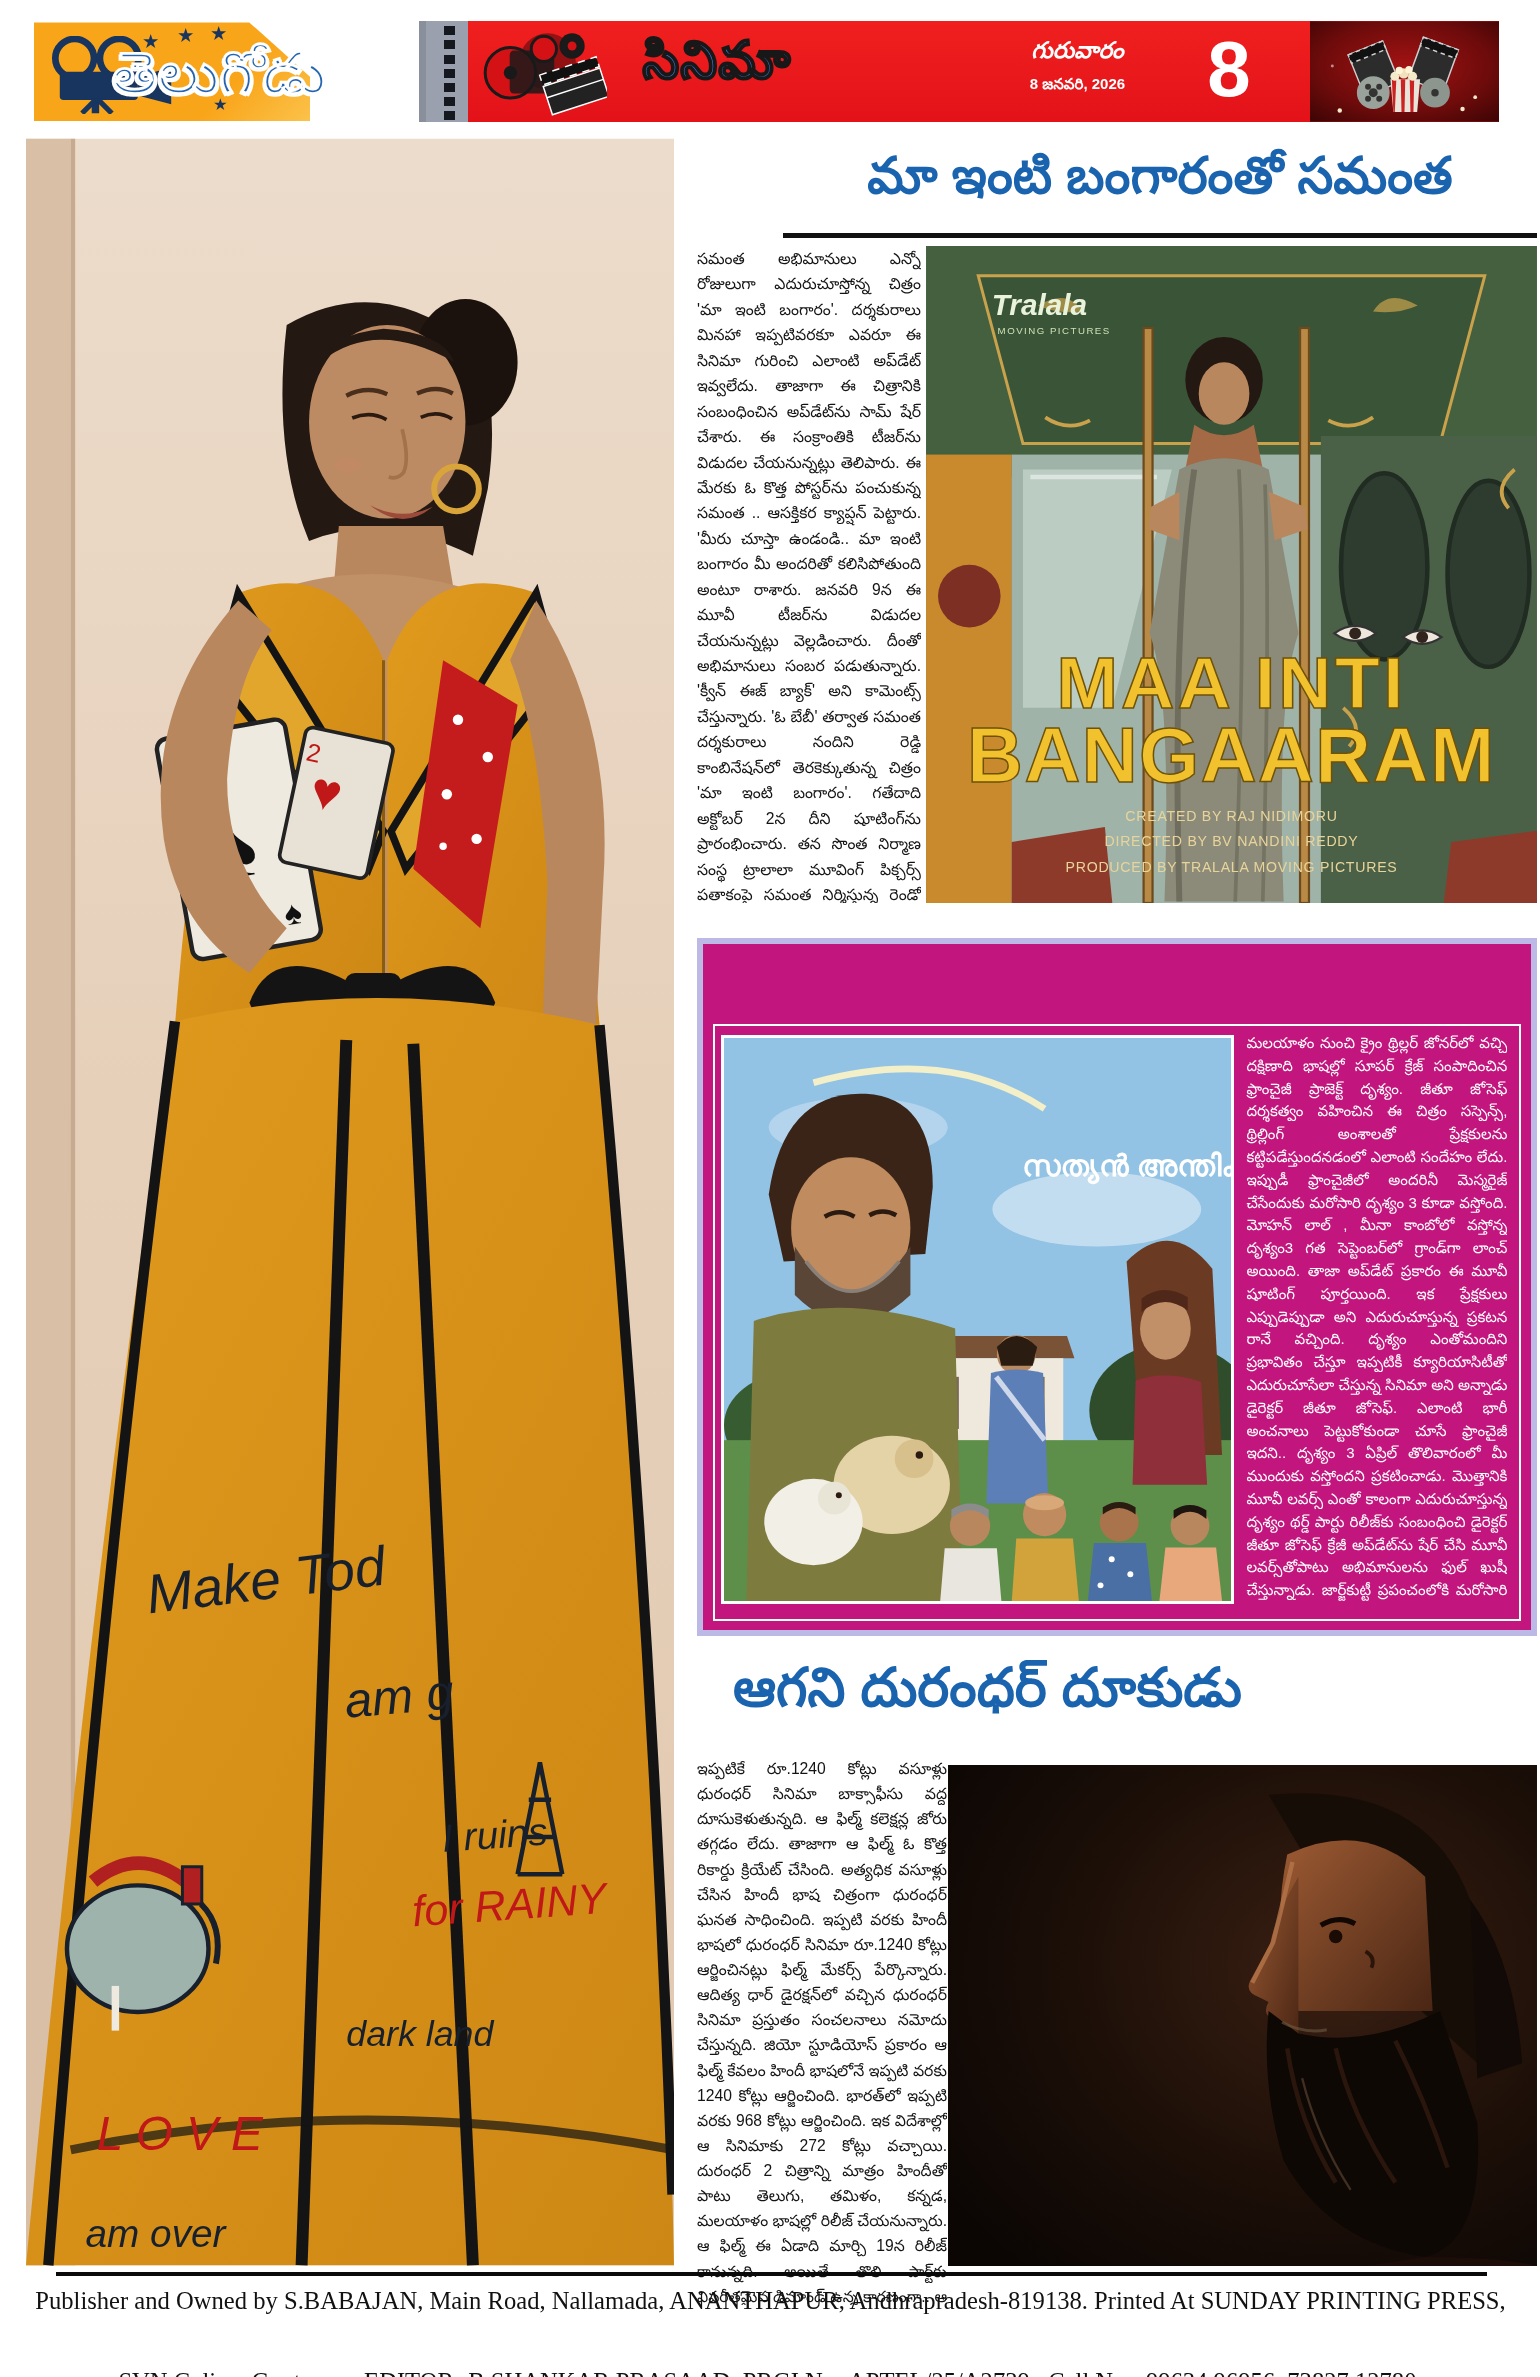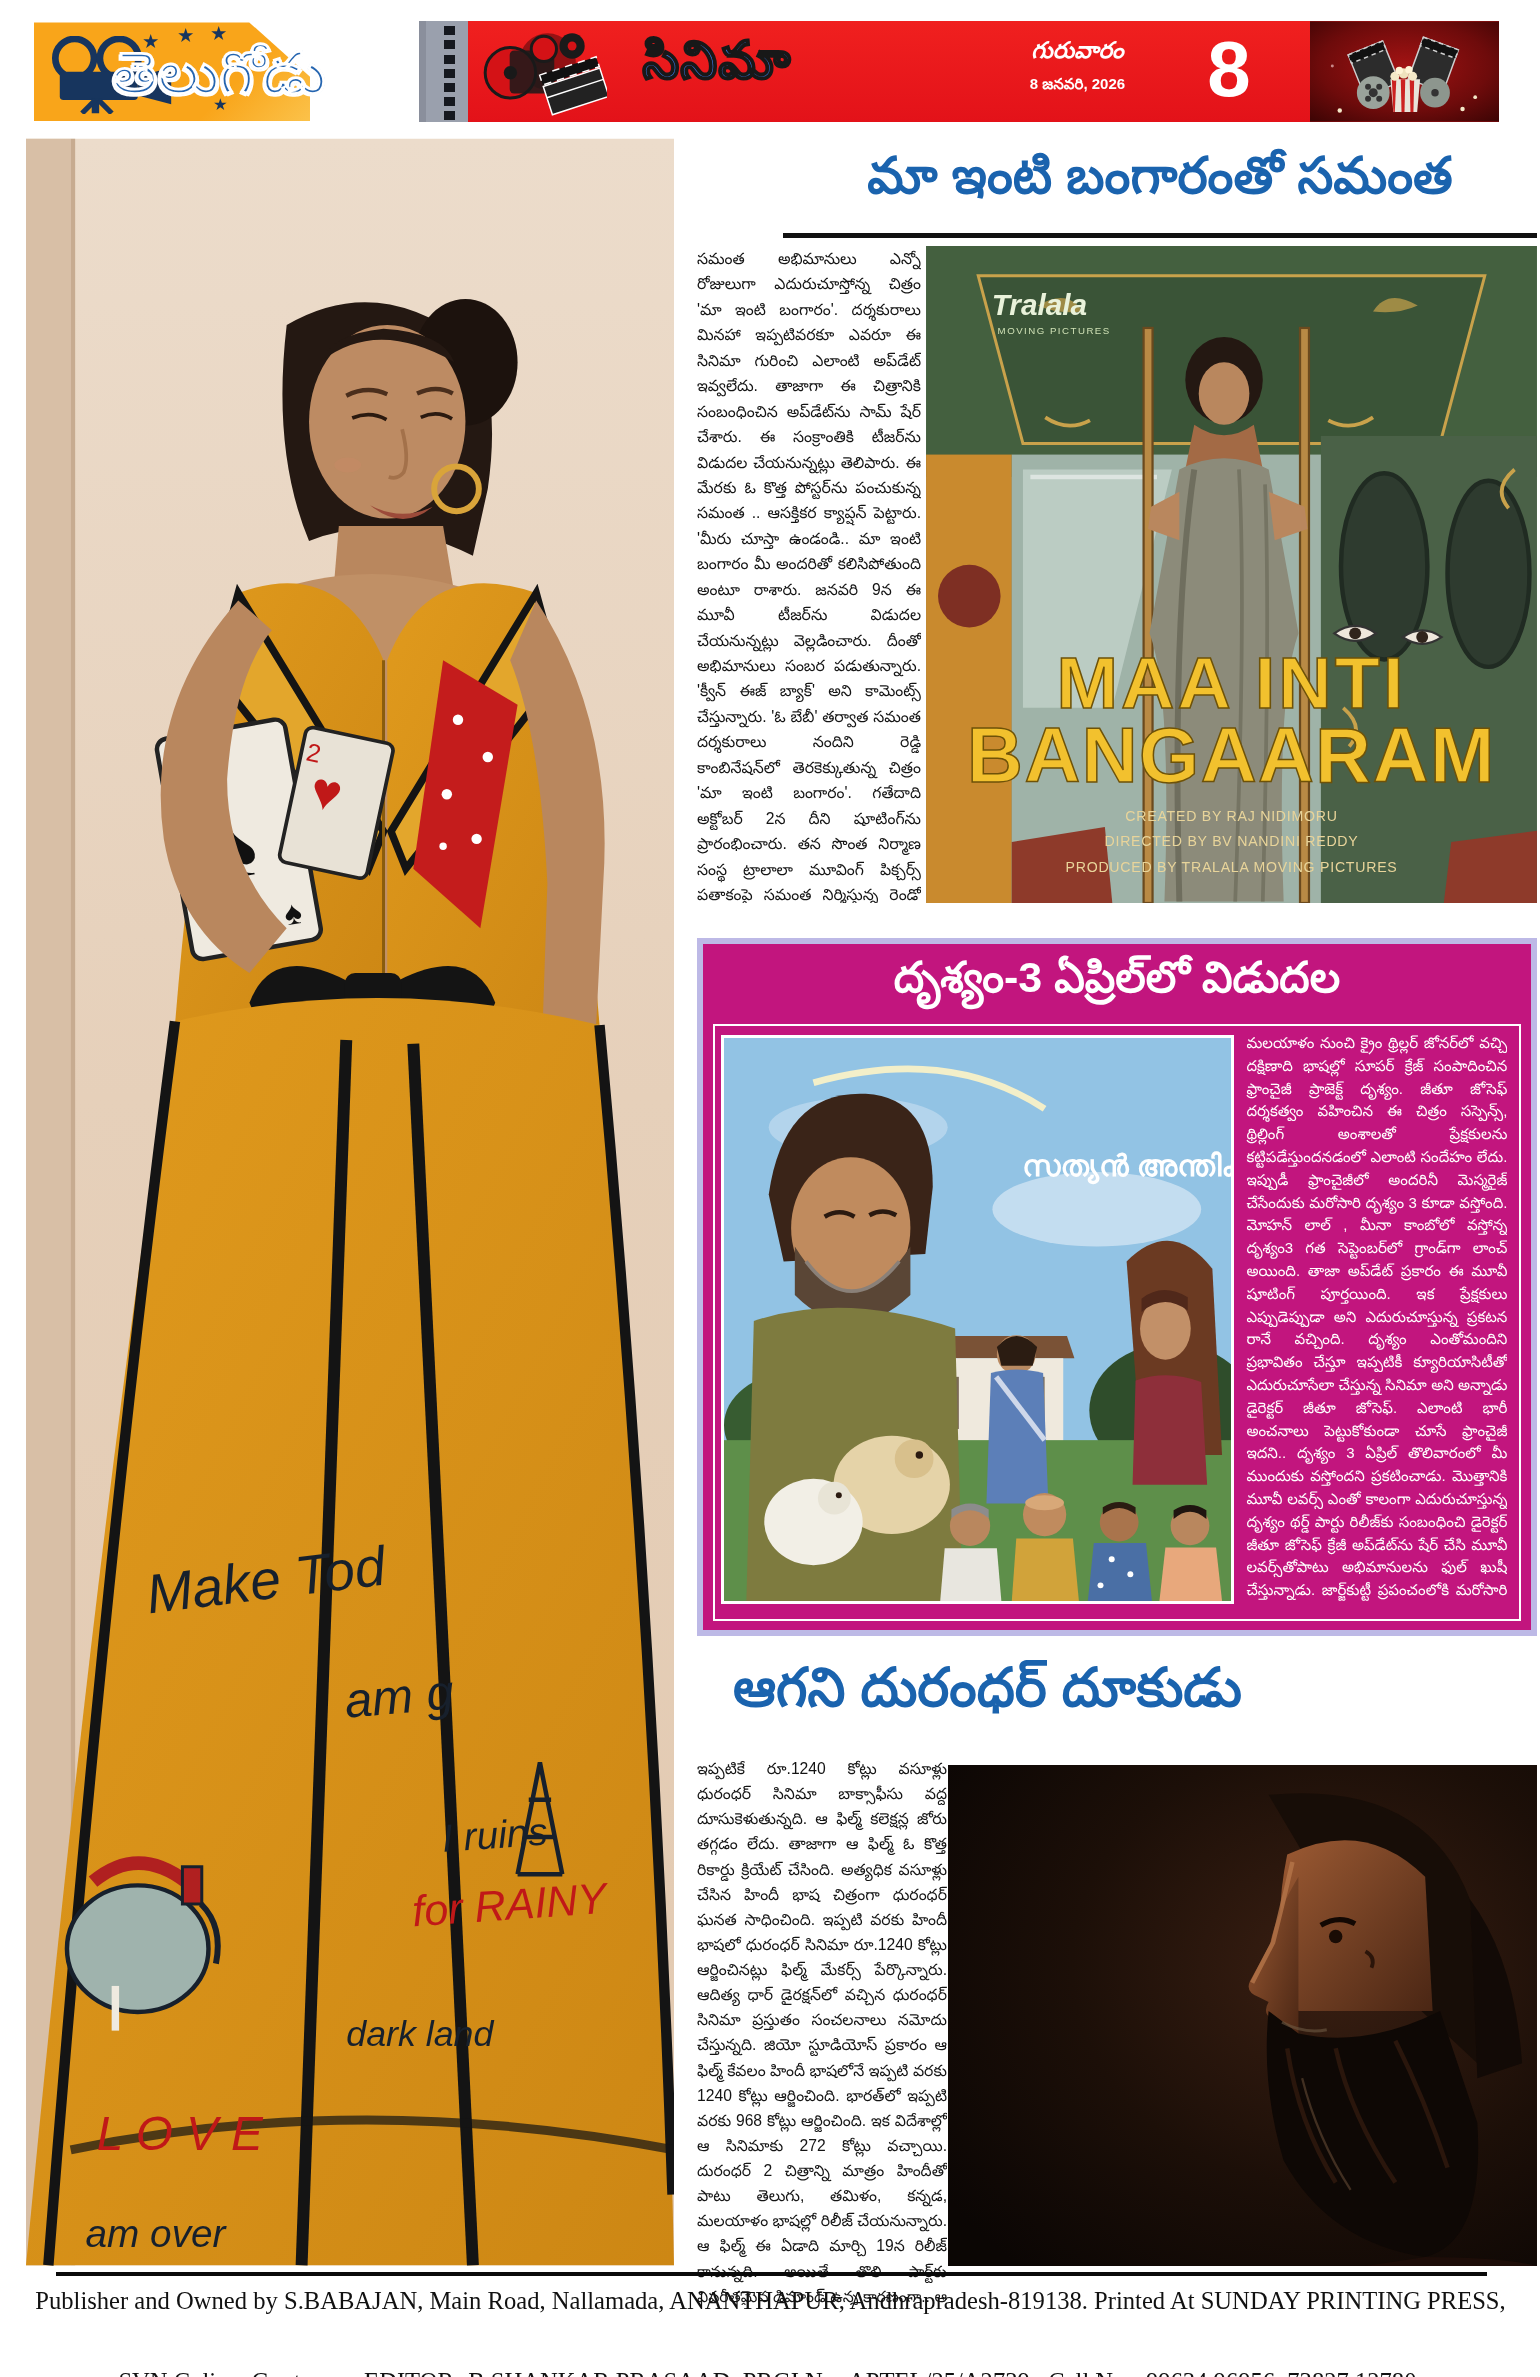--- a/index.html
+++ b/index.html
@@ -305,21 +305,20 @@
     <path d="M705,800 L820,785 L820,882 L695,882 Z" fill="#8e3a2a"></path>
 
     <text x="410" y="620" text-anchor="middle" font-size="96" font-weight="bold" fill="#f2c12e" stroke="#6e5208" stroke-width="2" letter-spacing="4" textLength="470" lengthAdjust="spacingAndGlyphs">MAA INTI</text>
     <text x="410" y="720" text-anchor="middle" font-size="104" font-weight="bold" fill="#f2c12e" stroke="#6e5208" stroke-width="2" letter-spacing="2" textLength="710" lengthAdjust="spacingAndGlyphs">BANGAARAM</text>
     <text x="410" y="772" text-anchor="middle" font-size="19" fill="#e8d49a" letter-spacing="1">CREATED BY RAJ NIDIMORU</text>
     <text x="410" y="806" text-anchor="middle" font-size="19" fill="#e8d49a" letter-spacing="1">DIRECTED BY BV NANDINI REDDY</text>
     <text x="410" y="840" text-anchor="middle" font-size="19" fill="#e8d49a" letter-spacing="1">PRODUCED BY TRALALA MOVING PICTURES</text>
   </svg>
 
   <div class="abs pinkbox">
-    <div class="pink-head">దృశ్యం-3 ఏప్రిల్‌లో విడుదల</div>
     <div class="pink-frame">
 
       <svg class="still2" width="507" height="563" viewBox="0 0 680 756" preserveAspectRatio="none">
         <rect width="680" height="756" fill="#92c3e4"></rect>
         <ellipse cx="500" cy="230" rx="140" ry="50" fill="#cfe4f2" opacity=".8"></ellipse>
         <ellipse cx="180" cy="120" rx="120" ry="40" fill="#c2dcef" opacity=".7"></ellipse>
         <path d="M120,60 Q300,10 430,95" stroke="#f3efc9" stroke-width="9" fill="none"></path>
         <text x="400" y="185" font-size="40" font-weight="bold" fill="#ffffff">സത്യൻ അന്തിക്കാട്</text>
 
         <polygon points="250,430 470,430 460,400 260,400" fill="#7a5236"></polygon>

